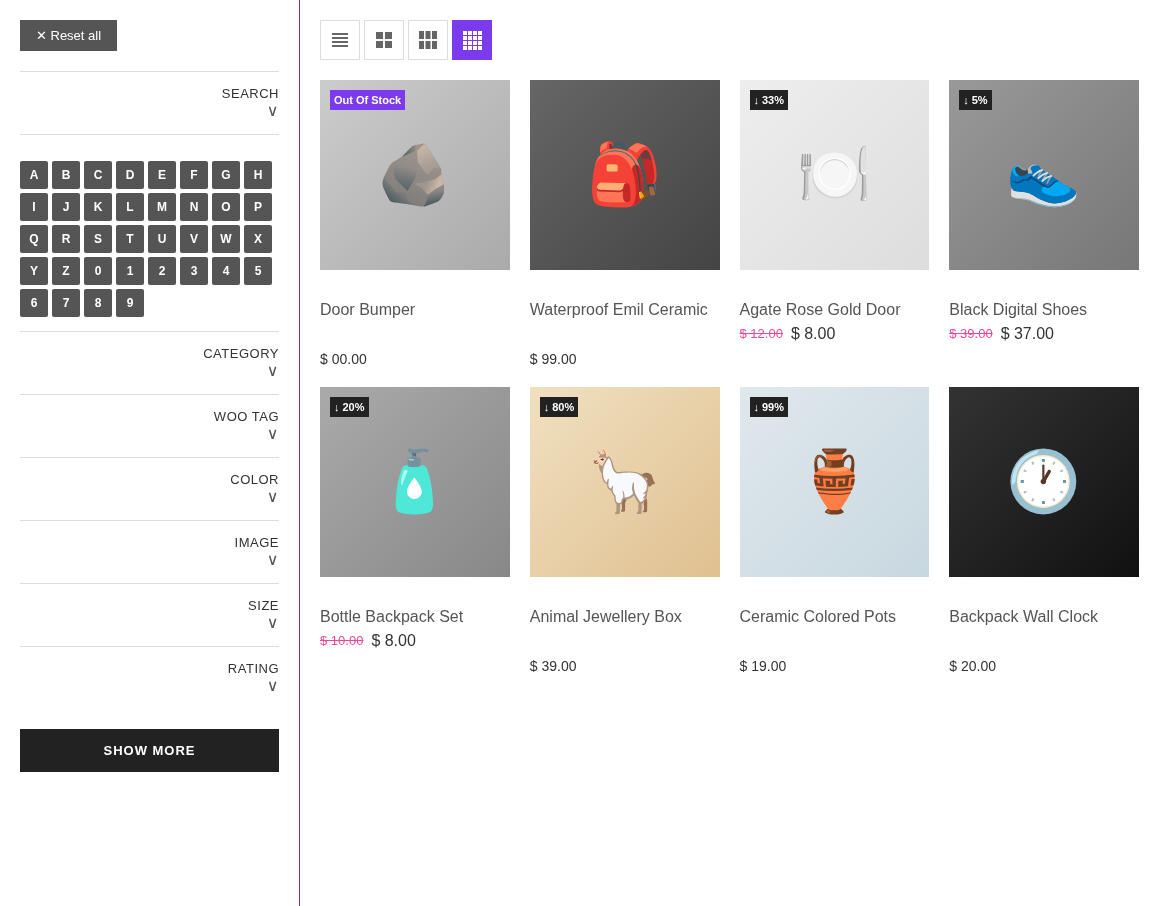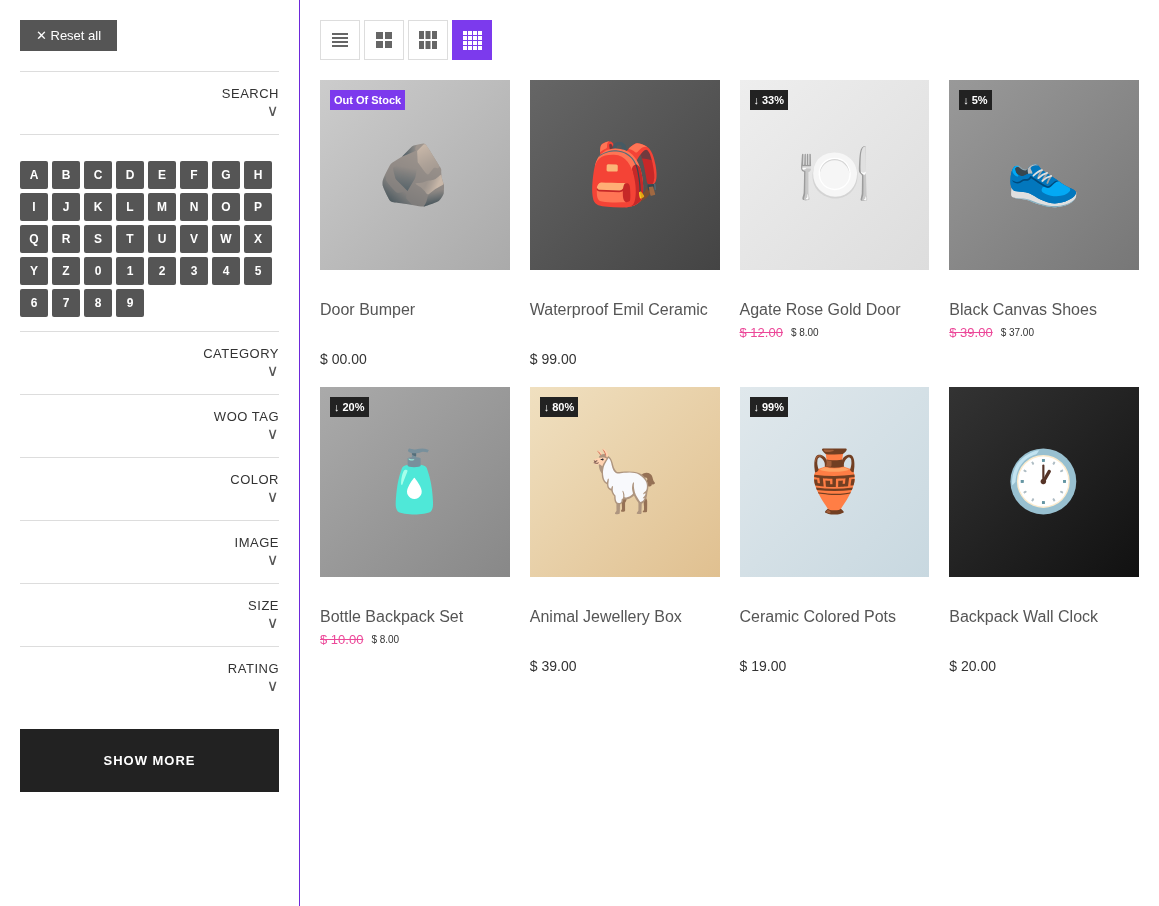--- a/index.html
+++ b/index.html
@@ -11,21 +11,21 @@
     .reset-btn { background: #555; color: #fff; border: none; padding: 8px 16px; cursor: pointer; font-size: 13px; margin-bottom: 20px; display: inline-flex; align-items: center; gap: 6px; }
 
     .filter-section { border-top: 1px solid #ddd; padding: 14px 0; }
     .filter-header { display: flex; justify-content: space-between; align-items: flex-end; cursor: pointer; font-size: 13px; font-weight: normal; letter-spacing: 0.5px; color: #333; flex-direction: column; }
     .chevron { font-size: 16px; color: #555; }
 
     
     .alphabet-grid { display: flex; flex-wrap: wrap; gap: 4px; margin-top: 12px; }
     .alpha-btn { width: 28px; height: 28px; background: #555; color: #fff; border: none; cursor: pointer; font-size: 12px; font-weight: bold; display: flex; align-items: center; justify-content: center; border-radius: 2px; }
 
-    .show-more-btn { width: 100%; background: #222; color: #fff; border: none; padding: 24px; font-size: 13px; font-weight: bold; letter-spacing: 1px; cursor: pointer; margin-top: 20px; }
+    .show-more-btn { width: 100%; background: #222; color: #fff; border: none; padding: 14px; font-size: 13px; font-weight: bold; letter-spacing: 1px; cursor: pointer; margin-top: 20px; }
 
     
     .main-content { flex: 1; padding: 20px 20px; }
 
     
     .view-toggles { display: flex; gap: 4px; margin-bottom: 20px; }
     .view-btn { width: 40px; height: 40px; border: 1px solid #ddd; background: #fff; cursor: pointer; display: flex; align-items: center; justify-content: center; font-size: 18px; color: #666; }
     .view-btn.active { background: #7c3aed; color: #fff; border-color: #7c3aed; }
 
     
@@ -36,21 +36,21 @@
     .badge { position: absolute; top: 10px; left: 10px; padding: 4px 4px; font-size: 11px; font-weight: bold; color: #fff; z-index: 2; }
     .badge-out { background: #7c3aed; }
     .badge-discount { background: #222; display: flex; align-items: center; gap: 3px; }
     .badge-discount::before { content: '↓'; }
 
     .product-name { font-size: 16px; color: #555; margin-bottom: 6px; margin-top: 31px; }
     .product-name a { color: #555; text-decoration: none; }
     .product-name-sale { color: #7c3aed !important; }
     .product-prices { display: flex; align-items: center; gap: 8px; }
     .price-original { color: #ec4899; text-decoration: line-through; font-size: 13px; }
-    .price-sale { color: #333; font-size: 10px; }
+    .price-sale { color: #333; font-size: 16px; }
     .price-regular { color: #333; font-size: 14px; margin-top: 26px; }
 
     
     .img-door-bumper { background: linear-gradient(135deg, #ccc 0%, #aaa 100%); }
     .img-backpack { background: linear-gradient(135deg, #666 0%, #444 100%); }
     .img-plate { background: linear-gradient(135deg, #eee 0%, #ddd 100%); }
     .img-shoes { background: linear-gradient(135deg, #999 0%, #777 100%); }
     .img-bottles { background: linear-gradient(135deg, #aaa 0%, #888 100%); }
     .img-llama { background: linear-gradient(135deg, #f0e0c0 0%, #e0c090 100%); }
     .img-pots { background: linear-gradient(135deg, #e0e8ec 0%, #c8d8e0 100%); }
@@ -263,21 +263,21 @@
       </div>
     </div>
         <div class="product-card">
       <div class="product-image-wrap">
         <div class="product-visual img-shoes">
           <span style="font-size:60px;">👟</span>
         </div>
         <div class="badge badge-discount">5%</div>
       </div>
       <div class="product-name">
-        <a href="#">Black Canvas Shoes</a>
+        <a href="#">Black Digital Shoes</a>
       </div>
       <div class="product-prices">
         <span class="price-original">$ 39.00</span>
         <span class="price-sale">$ 37.00</span>
       </div>
     </div>
         <div class="product-card">
       <div class="product-image-wrap">
         <div class="product-visual img-bottles">
           <span style="font-size:60px;">🧴</span>

